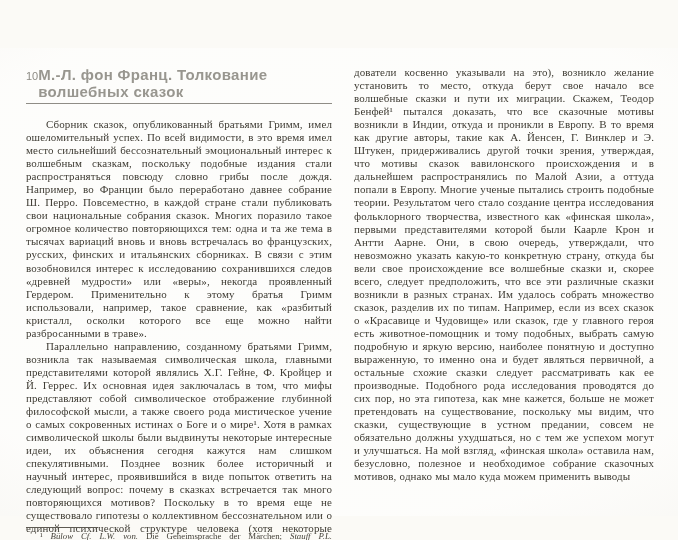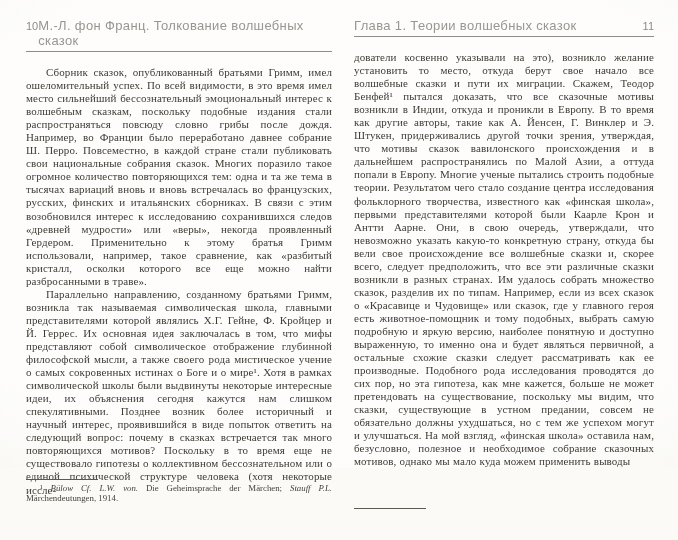--- a/index.html
+++ b/index.html
@@ -9,40 +9,41 @@
     background: #fbfaf6;
     overflow: hidden;
   }
   .spread {
     position: relative;
     width: 678px;
     height: 468px;
     background:
       radial-gradient(ellipse 120% 100% at 50% 45%, rgba(255,255,255,0.55) 55%, rgba(224,222,214,0.35) 100%),
       #fbfaf6;
+    margin-top: 48px;
   }
   .page {
     position: absolute;
     top: 18px;
     height: 510px;
   }
   .page-left  { left: 26px;  width: 306px; }
   .page-right { left: 354px; width: 300px; }
 
   .running-head {
     display: flex;
     justify-content: space-between;
     align-items: baseline;
     font-family: "Liberation Sans", "DejaVu Sans", sans-serif;
     color: #98968f;
     border-bottom: 1.4px solid #8f8d86;
     padding-bottom: 3px;
     margin-bottom: 14px;
   }
-  .running-title { font-size: 13px; letter-spacing: 0.35px; }
+  .running-title { font-size: 15px; letter-spacing: 0.35px; font-weight: bold; }
   .pagenum { font-size: 11px; color: #8d8b84; }
 
   .body-text {
     text-align: justify;
     font-size: 11px;
     line-height: 13.05px;
     color: #3f3c34;
     letter-spacing: 0.1px;
     word-spacing: 0.4px;
     height: 432px;
@@ -88,24 +89,20 @@
       <p class="para indent">Параллельно направлению, созданному братьями Гримм, возникла так называемая символическая школа, главными представителями которой являлись Х.Г. Гейне, Ф. Кройцер и Й. Геррес. Их основная идея заключалась в том, что мифы представляют собой символическое отображение глубинной философской мысли, а также своего рода мистическое учение о самых сокровенных истинах о Боге и о мире¹. Хотя в рамках символической школы были выдвинуты некоторые интересные идеи, их объяснения сегодня кажутся нам слишком спекулятивными. Позднее возник более историчный и научный интерес, проявившийся в виде попыток ответить на следующий вопрос: почему в сказках встречается так много повторяющихся мотивов? Поскольку в то время еще не существовало гипотезы о коллективном бессознательном или о единой психической структуре человека (хотя некоторые иссле-</p>
     </div>
 
     <footer class="footnote-block">
       <div class="footnote-rule"></div>
       <p class="footnote-text"><span>¹ </span><span class="italic">Bülow Cf. L.W. von.</span><span> Die Geheimsprache der Märchen; </span><span class="italic">Stauff P.L.</span><span> Märchendeutungen, 1914.</span></p>
     </footer>
   </section>
 
   <section class="page page-right">
-    <header class="running-head">
-      <span class="running-title">Глава 1. Теории волшебных сказок</span>
-      <span class="pagenum">11</span>
-    </header>
 
     <div class="body-text">
       <p class="para">дователи косвенно указывали на это), возникло желание установить то место, откуда берут свое начало все волшебные сказки и пути их миграции. Скажем, Теодор Бенфей¹ пытался доказать, что все сказочные мотивы возникли в Индии, откуда и проникли в Европу. В то время как другие авторы, такие как А. Йенсен, Г. Винклер и Э. Штукен, придерживались другой точки зрения, утверждая, что мотивы сказок вавилонского происхождения и в дальнейшем распространялись по Малой Азии, а оттуда попали в Европу. Многие ученые пытались строить подобные теории. Результатом чего стало создание центра исследования фольклорного творчества, известного как «финская школа», первыми представителями которой были Каарле Крон и Антти Аарне. Они, в свою очередь, утверждали, что невозможно указать какую-то конкретную страну, откуда бы вели свое происхождение все волшебные сказки и, скорее всего, следует предположить, что все эти различные сказки возникли в разных странах. Им удалось собрать множество сказок, разделив их по типам. Например, если из всех сказок о «Красавице и Чудовище» или сказок, где у главного героя есть животное-помощник и тому подобных, выбрать самую подробную и яркую версию, наиболее понятную и доступно выраженную, то именно она и будет являться первичной, а остальные схожие сказки следует рассматривать как ее производные. Подобного рода исследования проводятся до сих пор, но эта гипотеза, как мне кажется, больше не может претендовать на существование, поскольку мы видим, что сказки, существующие в устном предании, совсем не обязательно должны ухудшаться, но с тем же успехом могут и улучшаться. На мой взгляд, «финская школа» оставила нам, безусловно, полезное и необходимое собрание сказочных мотивов, однако мы мало куда можем применить выводы</p>
     </div>
 
     <footer class="footnote-block">
       <div class="footnote-rule"></div>
     </footer>
   </section>
 

